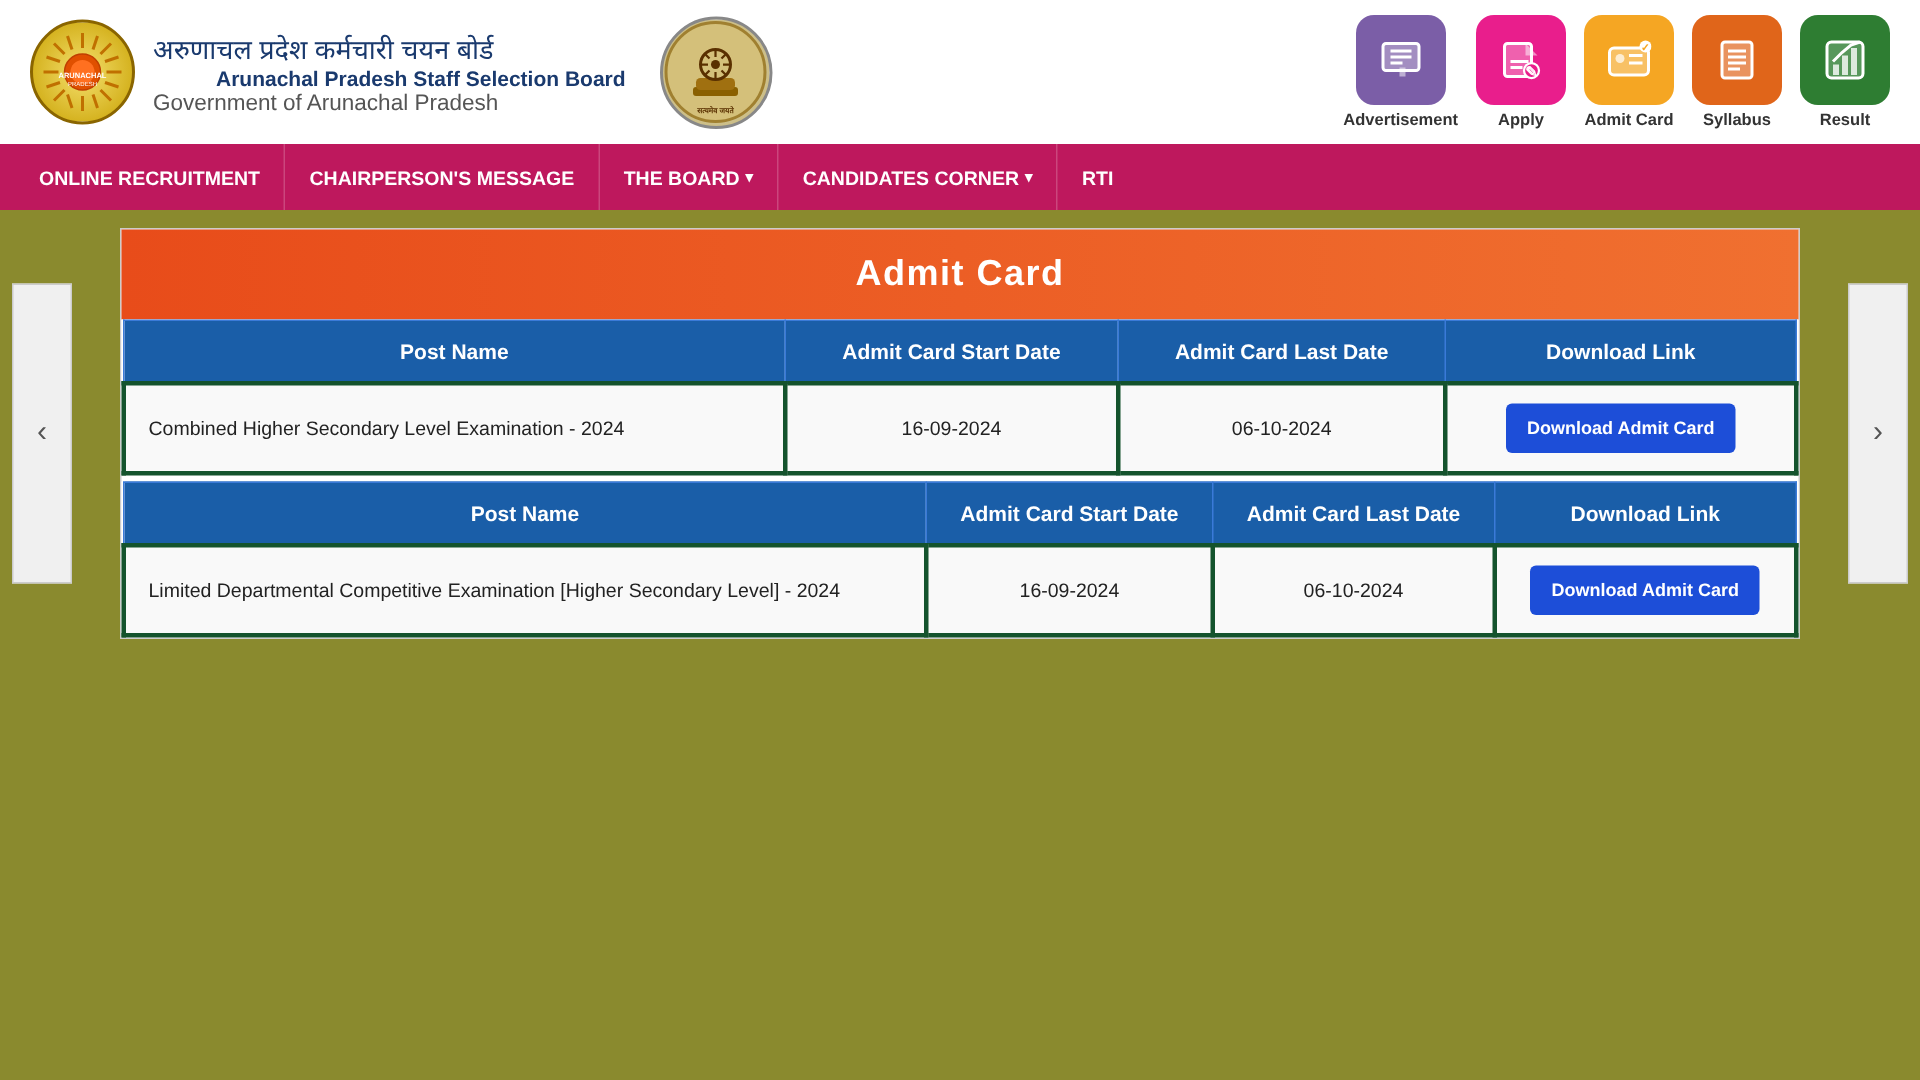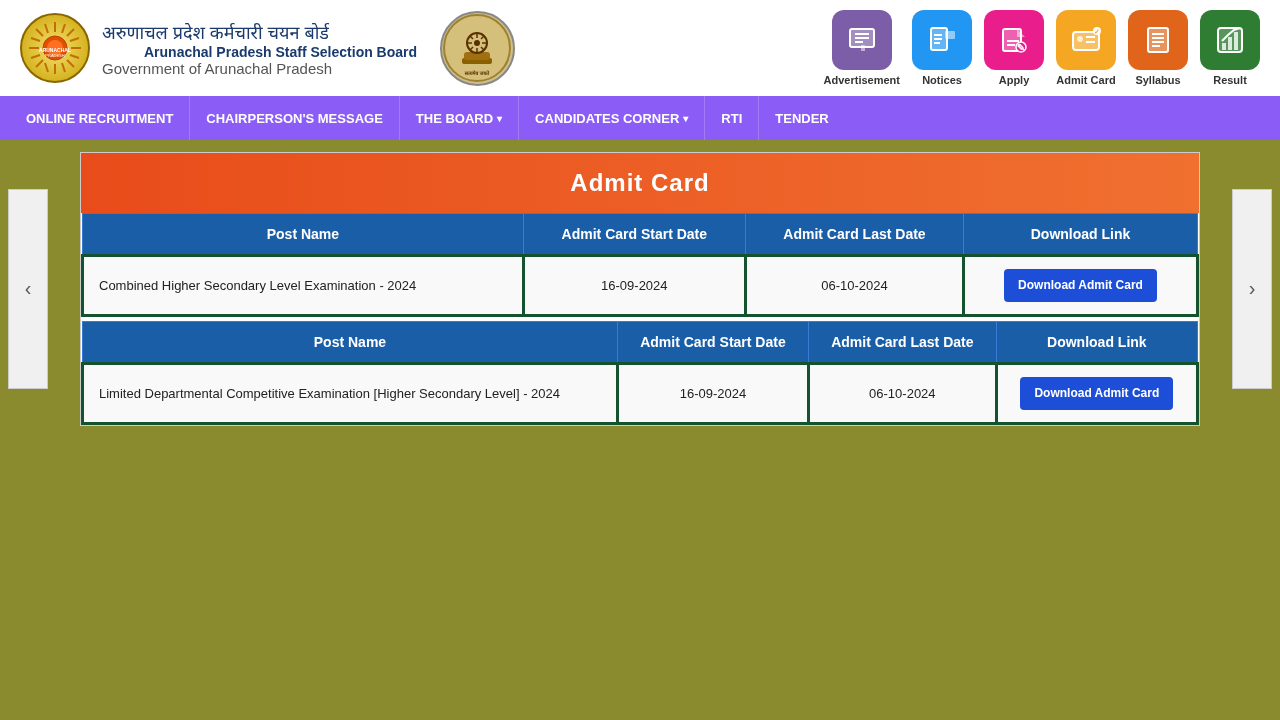--- a/index.html
+++ b/index.html
@@ -103,21 +103,21 @@
     }
     .icon-advertisement { background-color: #7b5ea7; }
     .icon-notices { background-color: #2196f3; }
     .icon-apply { background-color: #e91e8c; }
     .icon-admitcard { background-color: #f5a623; }
     .icon-syllabus { background-color: #e0651a; }
     .icon-result { background-color: #2e7d32; }
 
     
     .navbar {
-      background-color: #8b5cf6;
+      background-color: #be185d;
       display: flex;
       align-items: center;
       padding: 0 10px;
       height: 44px;
     }
     .nav-item {
       color: white;
       font-size: 13px;
       font-weight: bold;
       padding: 0 16px;
@@ -314,32 +314,20 @@
             <rect x="3" y="4" width="24" height="18" rx="2" fill="white" fill-opacity="0.3" stroke="white" stroke-width="2"></rect>
             <line x1="8" y1="9" x2="22" y2="9" stroke="white" stroke-width="2"></line>
             <line x1="8" y1="13" x2="22" y2="13" stroke="white" stroke-width="2"></line>
             <line x1="8" y1="17" x2="16" y2="17" stroke="white" stroke-width="2"></line>
             <rect x="14" y="20" width="4" height="6" fill="white" fill-opacity="0.5"></rect>
           </svg>
       </div>
       <span class="icon-label">Advertisement</span>
     </div>
     <div class="icon-btn">
-      <div class="icon-box icon-notices">
-        <svg width="30" height="30" viewBox="0 0 30 30" fill="none">
-            <rect x="4" y="3" width="16" height="22" rx="2" fill="white" fill-opacity="0.3" stroke="white" stroke-width="2"></rect>
-            <rect x="18" y="6" width="10" height="8" rx="1" fill="white" fill-opacity="0.5"></rect>
-            <line x1="7" y1="10" x2="15" y2="10" stroke="white" stroke-width="2"></line>
-            <line x1="7" y1="14" x2="15" y2="14" stroke="white" stroke-width="2"></line>
-            <line x1="7" y1="18" x2="13" y2="18" stroke="white" stroke-width="2"></line>
-          </svg>
-      </div>
-      <span class="icon-label">Notices</span>
-    </div>
-    <div class="icon-btn">
       <div class="icon-box icon-apply">
         <svg width="30" height="30" viewBox="0 0 30 30" fill="none">
             <rect x="4" y="4" width="18" height="22" rx="2" fill="white" fill-opacity="0.3" stroke="white" stroke-width="2"></rect>
             <path d="M18 4 L26 12 L18 12 Z" fill="white" fill-opacity="0.5"></path>
             <line x1="8" y1="16" x2="20" y2="16" stroke="white" stroke-width="2"></line>
             <line x1="8" y1="20" x2="16" y2="20" stroke="white" stroke-width="2"></line>
             <circle cx="22" cy="22" r="5" fill="#e91e8c" stroke="white" stroke-width="1.5"></circle>
             <text x="22" y="26" text-anchor="middle" font-size="10" fill="white" font-weight="bold">✎</text>
           </svg>
       </div>
@@ -395,23 +383,20 @@
   <div class="nav-item">
     <span>THE BOARD</span>
     <span class="arrow">▾</span>
   </div>
   <div class="nav-item">
     <span>CANDIDATES CORNER</span>
     <span class="arrow">▾</span>
   </div>
   <div class="nav-item">
     <span>RTI</span>
-  </div>
-  <div class="nav-item">
-    <span>TENDER</span>
   </div>
 </nav>
 
 <div class="main-bg">
 
   <div class="side-arrow-left">‹</div>
   <div class="side-arrow-right">›</div>
 
   <div class="content-wrapper">
 

